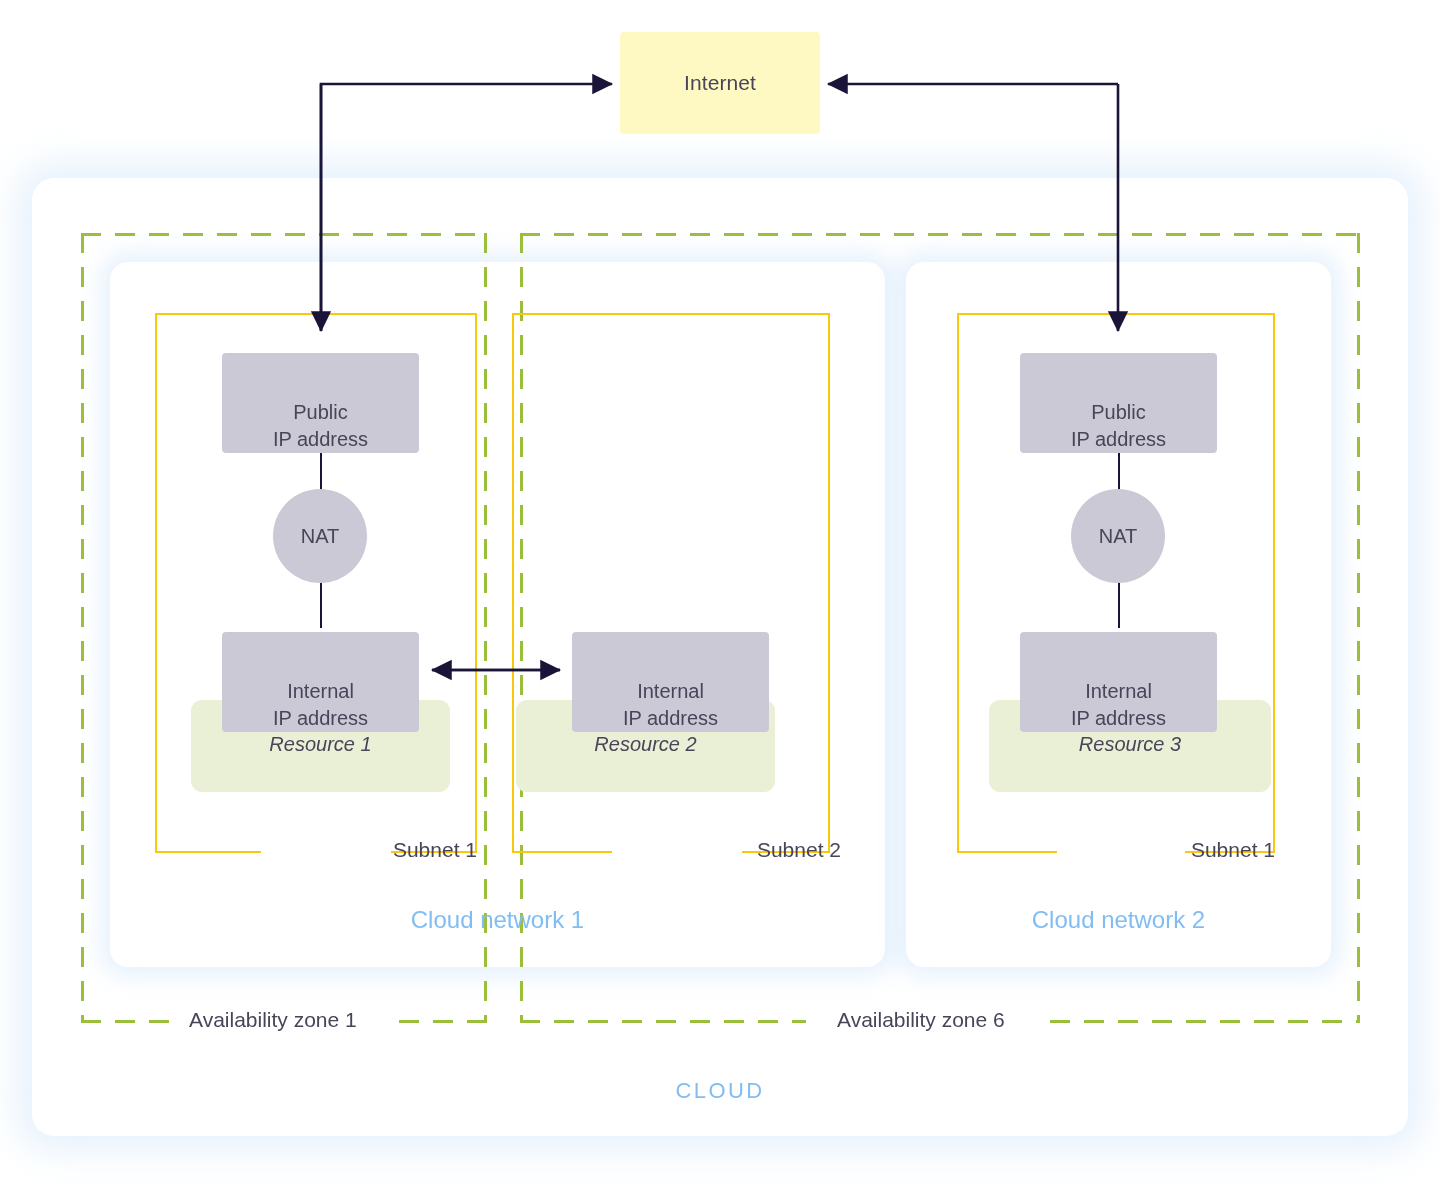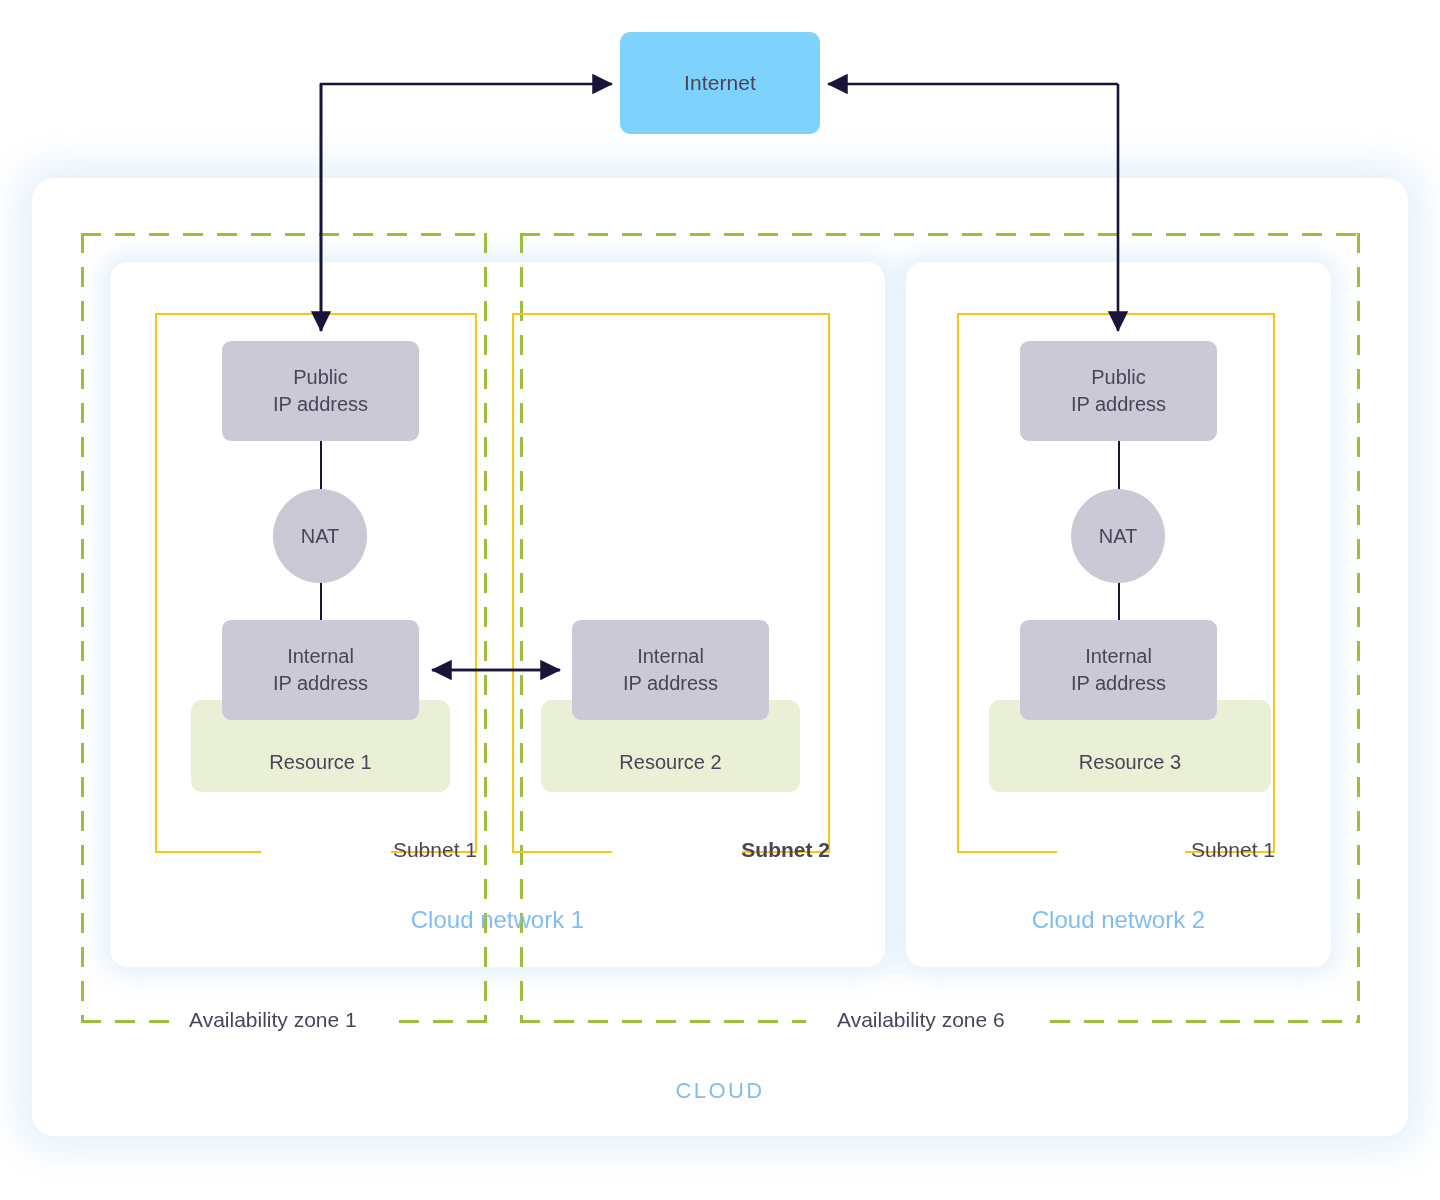--- a/index.html
+++ b/index.html
@@ -21,22 +21,22 @@
     height: 1200px;
   }
 
   
   .internet-box {
     position: absolute;
     left: 620px;
     top: 32px;
     width: 200px;
     height: 102px;
-    background: #7dd3fc;
-    border-radius: 10px;
+    background: #fef9c3;
+    border-radius: 4px;
     display: flex;
     align-items: center;
     justify-content: center;
     z-index: 6;
   }
   .internet-label {
     font-size: 21px;
     color: #4A4459;
     letter-spacing: 0.1px;
   }
@@ -131,29 +131,30 @@
     font-size: 21px;
     color: #4A4459;
     z-index: 5;
     white-space: nowrap;
   }
 
   
   .gbox {
     position: absolute;
     background: #CBC9D6;
-    border-radius: 9px;
+    border-radius: 4px;
     display: flex;
-    align-items: center;
+    align-items: flex-end;
     justify-content: center;
     text-align: center;
     font-size: 20px;
     line-height: 1.35;
     color: #4A4459;
     z-index: 8;
+    margin-top: 12px;
   }
   .nat {
     position: absolute;
     background: #CBC9D6;
     border-radius: 50%;
     display: flex;
     align-items: center;
     justify-content: center;
     font-size: 20px;
     color: #4A4459;
@@ -161,23 +162,24 @@
   }
   .resbox {
     position: absolute;
     background: #E9F0D6;
     border-radius: 11px;
     display: flex;
     align-items: flex-end;
     justify-content: center;
     font-size: 20px;
     color: #4A4459;
-    padding-bottom: 18px;
+    padding-bottom: 36px;
     box-sizing: border-box;
     z-index: 7;
+    font-style: italic;
   }
 
   
   .vlink {
     position: absolute;
     width: 2px;
     background: #191438;
     z-index: 7;
   }
 
@@ -236,21 +238,21 @@
   </div>
   <div class="subnet-label" style="left:155px; top:838px; width:322px;">Subnet 1</div>
 
   <div class="subnet" style="left:512px; top:313px; width:318px; height:540px;">
     <div class="sline s-top"></div>
     <div class="sline s-left"></div>
     <div class="sline s-right"></div>
     <div class="sline s-bl" style="width:100px;"></div>
     <div class="sline s-br" style="width:88px;"></div>
   </div>
-  <div class="subnet-label" style="left:512px; top:838px; width:318px;font-weight:bold;">Subnet 2</div>
+  <div class="subnet-label" style="left:523px; top:838px; width:318px;">Subnet 2</div>
 
   <div class="subnet" style="left:957px; top:313px; width:318px; height:540px;">
     <div class="sline s-top"></div>
     <div class="sline s-left"></div>
     <div class="sline s-right"></div>
     <div class="sline s-bl" style="width:100px;"></div>
     <div class="sline s-br" style="width:90px;"></div>
   </div>
   <div class="subnet-label" style="left:957px; top:838px; width:318px;">Subnet 1</div>
 
@@ -275,21 +277,21 @@
     <span>Resource 1</span>
   </div>
 
   <div class="gbox" style="left:222px; top:620px; width:197px; height:100px;">
     <div>
       <div>Internal</div>
       <div>IP address</div>
     </div>
   </div>
 
-  <div class="resbox" style="left:541px; top:700px; width:259px; height:92px;">
+  <div class="resbox" style="left:516px; top:700px; width:259px; height:92px;">
     <span>Resource 2</span>
   </div>
 
   <div class="gbox" style="left:572px; top:620px; width:197px; height:100px;">
     <div>
       <div>Internal</div>
       <div>IP address</div>
     </div>
   </div>
 

